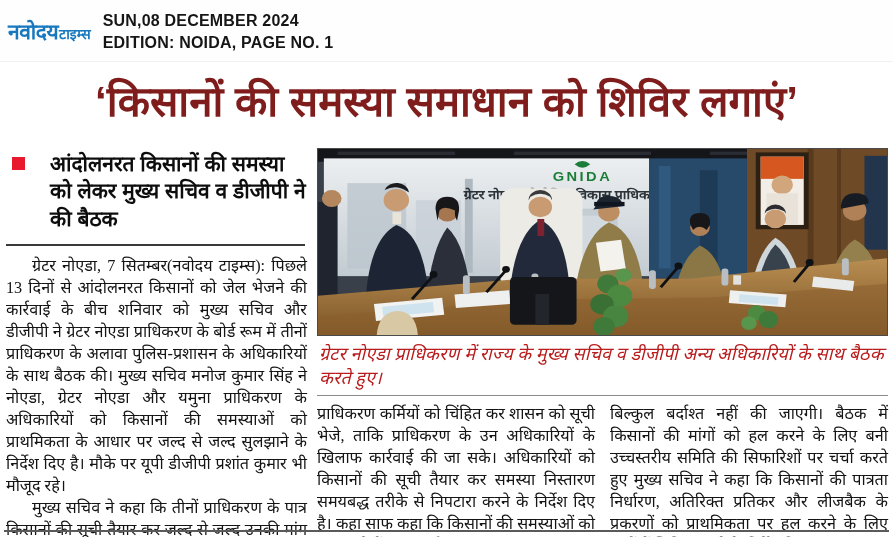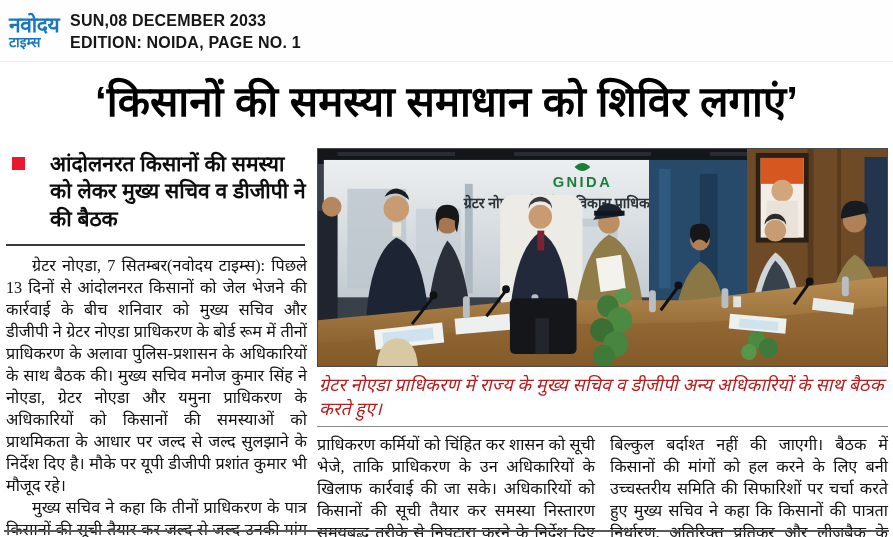--- a/index.html
+++ b/index.html
@@ -7,59 +7,59 @@
   .page {
     position: relative; width: 893px; height: 537px;
     background: #ffffff; overflow: hidden; color: #111;
   }
   
   .masthead {
     display: flex; align-items: center; gap: 12px;
     padding: 9px 10px 7px 8px; height: 62px;
     border-bottom: 1px solid #f0f0f0; background: #fefefe;
   }
-  .logo { display: flex; align-items: baseline; line-height: 1; flex-direction: column; }
+  .logo { display: flex; align-items: baseline; line-height: 1; }
   .logo-main {
     font-family: "Liberation Sans", sans-serif; font-weight: bold;
     color: #1878be; font-size: 21px; letter-spacing: -0.5px;
   }
   .logo-sub {
     font-family: "Liberation Sans", sans-serif; font-weight: bold;
     color: #1878be; font-size: 14px; margin-left: 1px;
   }
   .masthead-text {
     font-family: "Liberation Sans", sans-serif; font-weight: bold;
     font-size: 16px; line-height: 1.35; color: #161616; letter-spacing: 0.2px;
   }
   
   .headline {
     margin-top: 12px; padding: 0 6px; height: 68px;
     font-family: "Liberation Sans", sans-serif;
     font-weight: 800; font-size: 42px; line-height: 1.35;
-    color: #000000; text-align: center; white-space: nowrap; overflow: hidden;
+    color: #7f1d1d; text-align: center; white-space: nowrap; overflow: hidden;
   }
   
   .content { display: flex; gap: 10px; padding: 4px 5px 0 6px; margin-top: 2px; }
   .col-left { width: 301px; flex: none; }
   .kicker-row {
     display: flex; gap: 25px; align-items: flex-start;
     font-family: "Liberation Sans", sans-serif; font-weight: bold;
     font-size: 21px; line-height: 1.3; color: #0d0d0d;
     padding: 2px 0 4px 6px;
   }
   .red-square { width: 13px; height: 13px; background: #e8192c; flex: none; margin-top: 7px; }
   .kicker-rule { border: none; border-top: 2px solid #3a3a3a; margin: 8px 2px 9px 0; }
   .bodytext {
     font-size: 16.2px; line-height: 1.36; text-align: justify; color: #141414;
   }
   .bodytext p { text-indent: 26px; }
   
   .col-right { flex: 1; min-width: 0; }
   .photo-frame {
-    height: 219px; border: 1px solid #4a4a4a; background: #eab308; overflow: hidden;
+    height: 188px; border: 1px solid #4a4a4a; background: #eab308; overflow: hidden;
   }
   .photo-frame svg { display: block; width: 100%; height: 100%; }
   .caption {
     font-style: italic; font-size: 18px; color: #b91c1c;
     padding: 5px 2px 2px 2px; letter-spacing: 0.1px;
   }
   .caption-rule { border: none; border-top: 1px solid #8a8a8a; margin: 4px 0 7px 0; }
   .twocols { display: flex; gap: 15px; }
   .twocols > div { flex: 1; min-width: 0; }
   
@@ -72,21 +72,21 @@
 <body>
 
 <div class="page">
 
   <div class="masthead">
     <div class="logo">
       <span class="logo-main">नवोदय</span>
       <span class="logo-sub">टाइम्स</span>
     </div>
     <div class="masthead-text">
-      <div>SUN,08 DECEMBER 2033</div>
+      <div>SUN,08 DECEMBER 2024</div>
       <div>EDITION: NOIDA, PAGE NO. 1</div>
     </div>
   </div>
 
   <div class="headline">‘किसानों की समस्या समाधान को शिविर लगाएं’</div>
 
   <div class="content">
 
     <div class="col-left">
       <div class="kicker-row">

